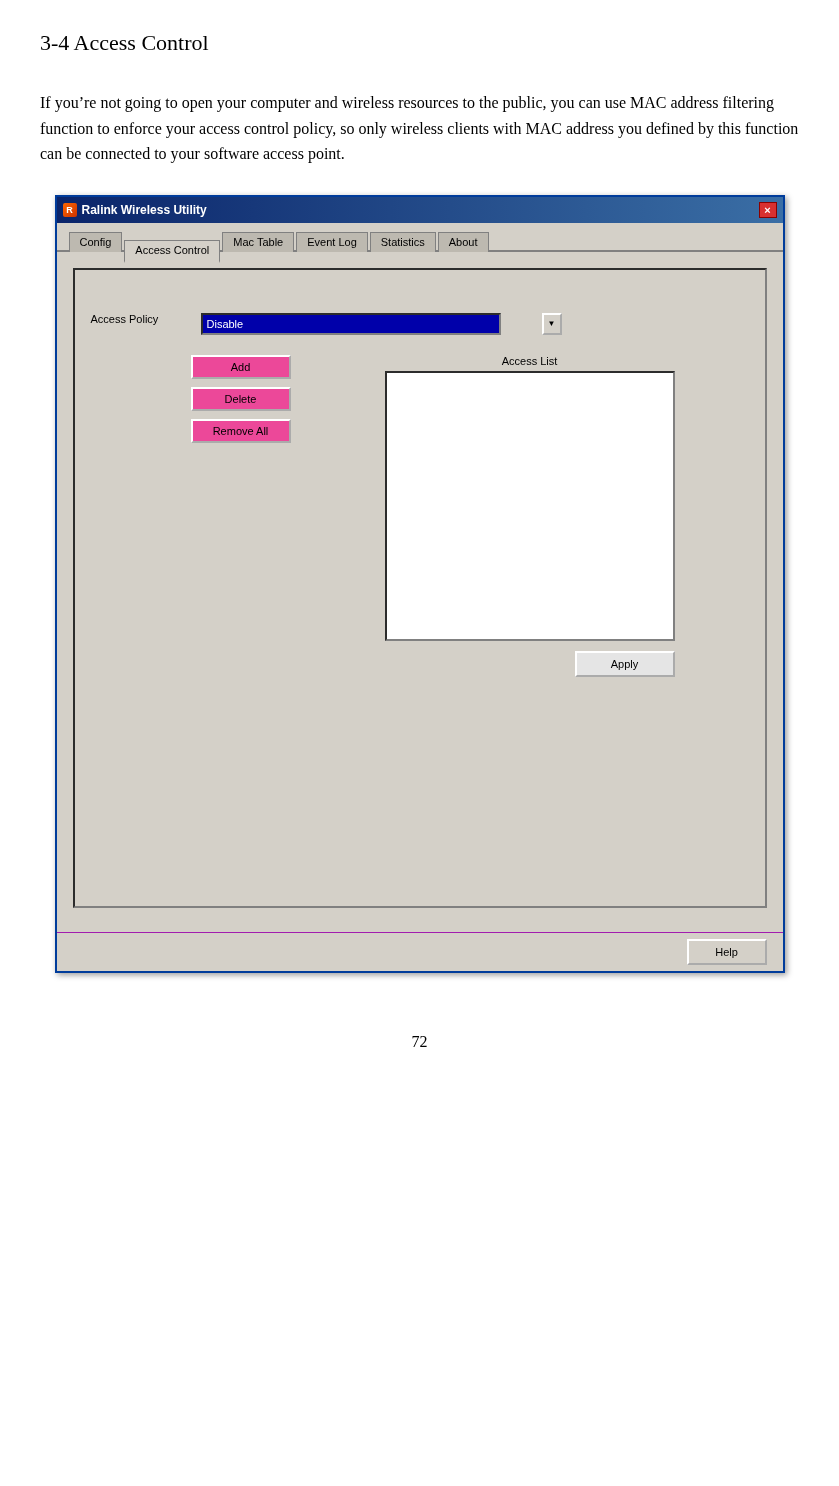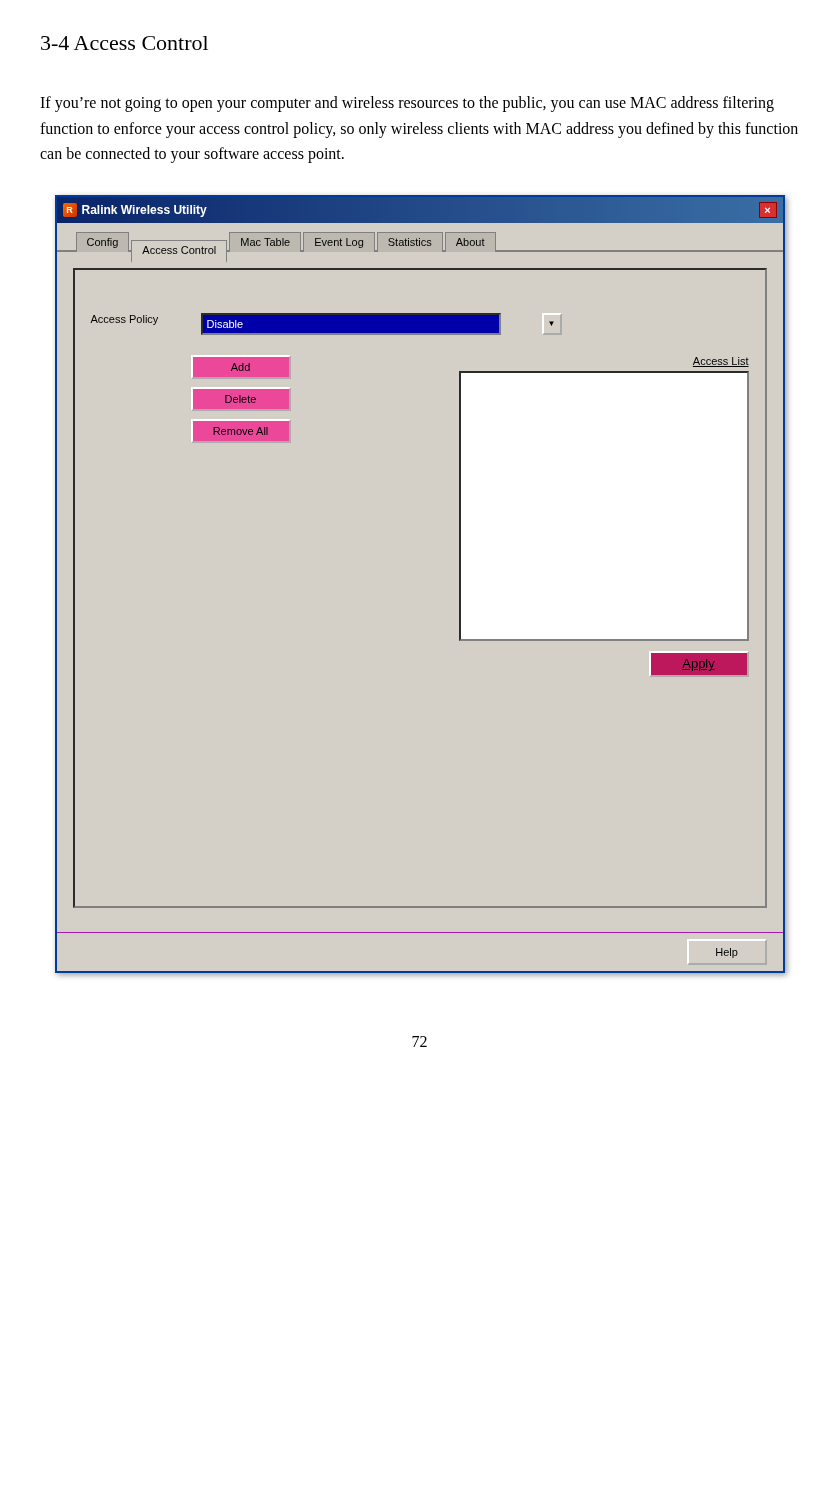--- a/index.html
+++ b/index.html
@@ -79,21 +79,21 @@
       align-items: center;
       justify-content: center;
       cursor: pointer;
     }
 
     
     .win-tabs {
       display: flex;
       align-items: flex-end;
       background: #d4d0c8;
-      padding: 4px 4px 0 19px;
+      padding: 4px 4px 0 12px;
       border-bottom: 2px solid #808080;
       gap: 2px;
     }
 
     .win-tab {
       padding: 3px 10px 4px 10px;
       background: #d4d0c8;
       border: 1px solid #808080;
       border-bottom: none;
       cursor: pointer;
@@ -197,23 +197,22 @@
       display: flex;
       flex-direction: column;
       align-items: flex-start;
       margin-left: 100px;
       gap: 8px;
     }
 
     .right-col {
       display: flex;
       flex-direction: column;
-      align-items: flex-end;
+      align-items: center;
       flex: 1;
-      text-decoration: underline;
     }
 
     .win-btn {
       width: 100px;
       height: 24px;
       background: #ec4899;
       border: 2px outset #fff;
       font-size: 11px;
       cursor: pointer;
       display: flex;
@@ -241,23 +240,23 @@
     .apply-btn-row {
       display: flex;
       justify-content: flex-end;
       margin-top: 10px;
       width: 290px;
     }
 
     .apply-btn {
       width: 100px;
       height: 26px;
-      background: #be185d;
+      background: #e5e5e5;
       border: 2px outset #fff;
-      font-size: 13px;
+      font-size: 11px;
       cursor: pointer;
       display: flex;
       align-items: center;
       justify-content: center;
     }
 
     
     .win-bottom {
       background: #d4d0c8;
       border-top: 1px solid #a21caf;

